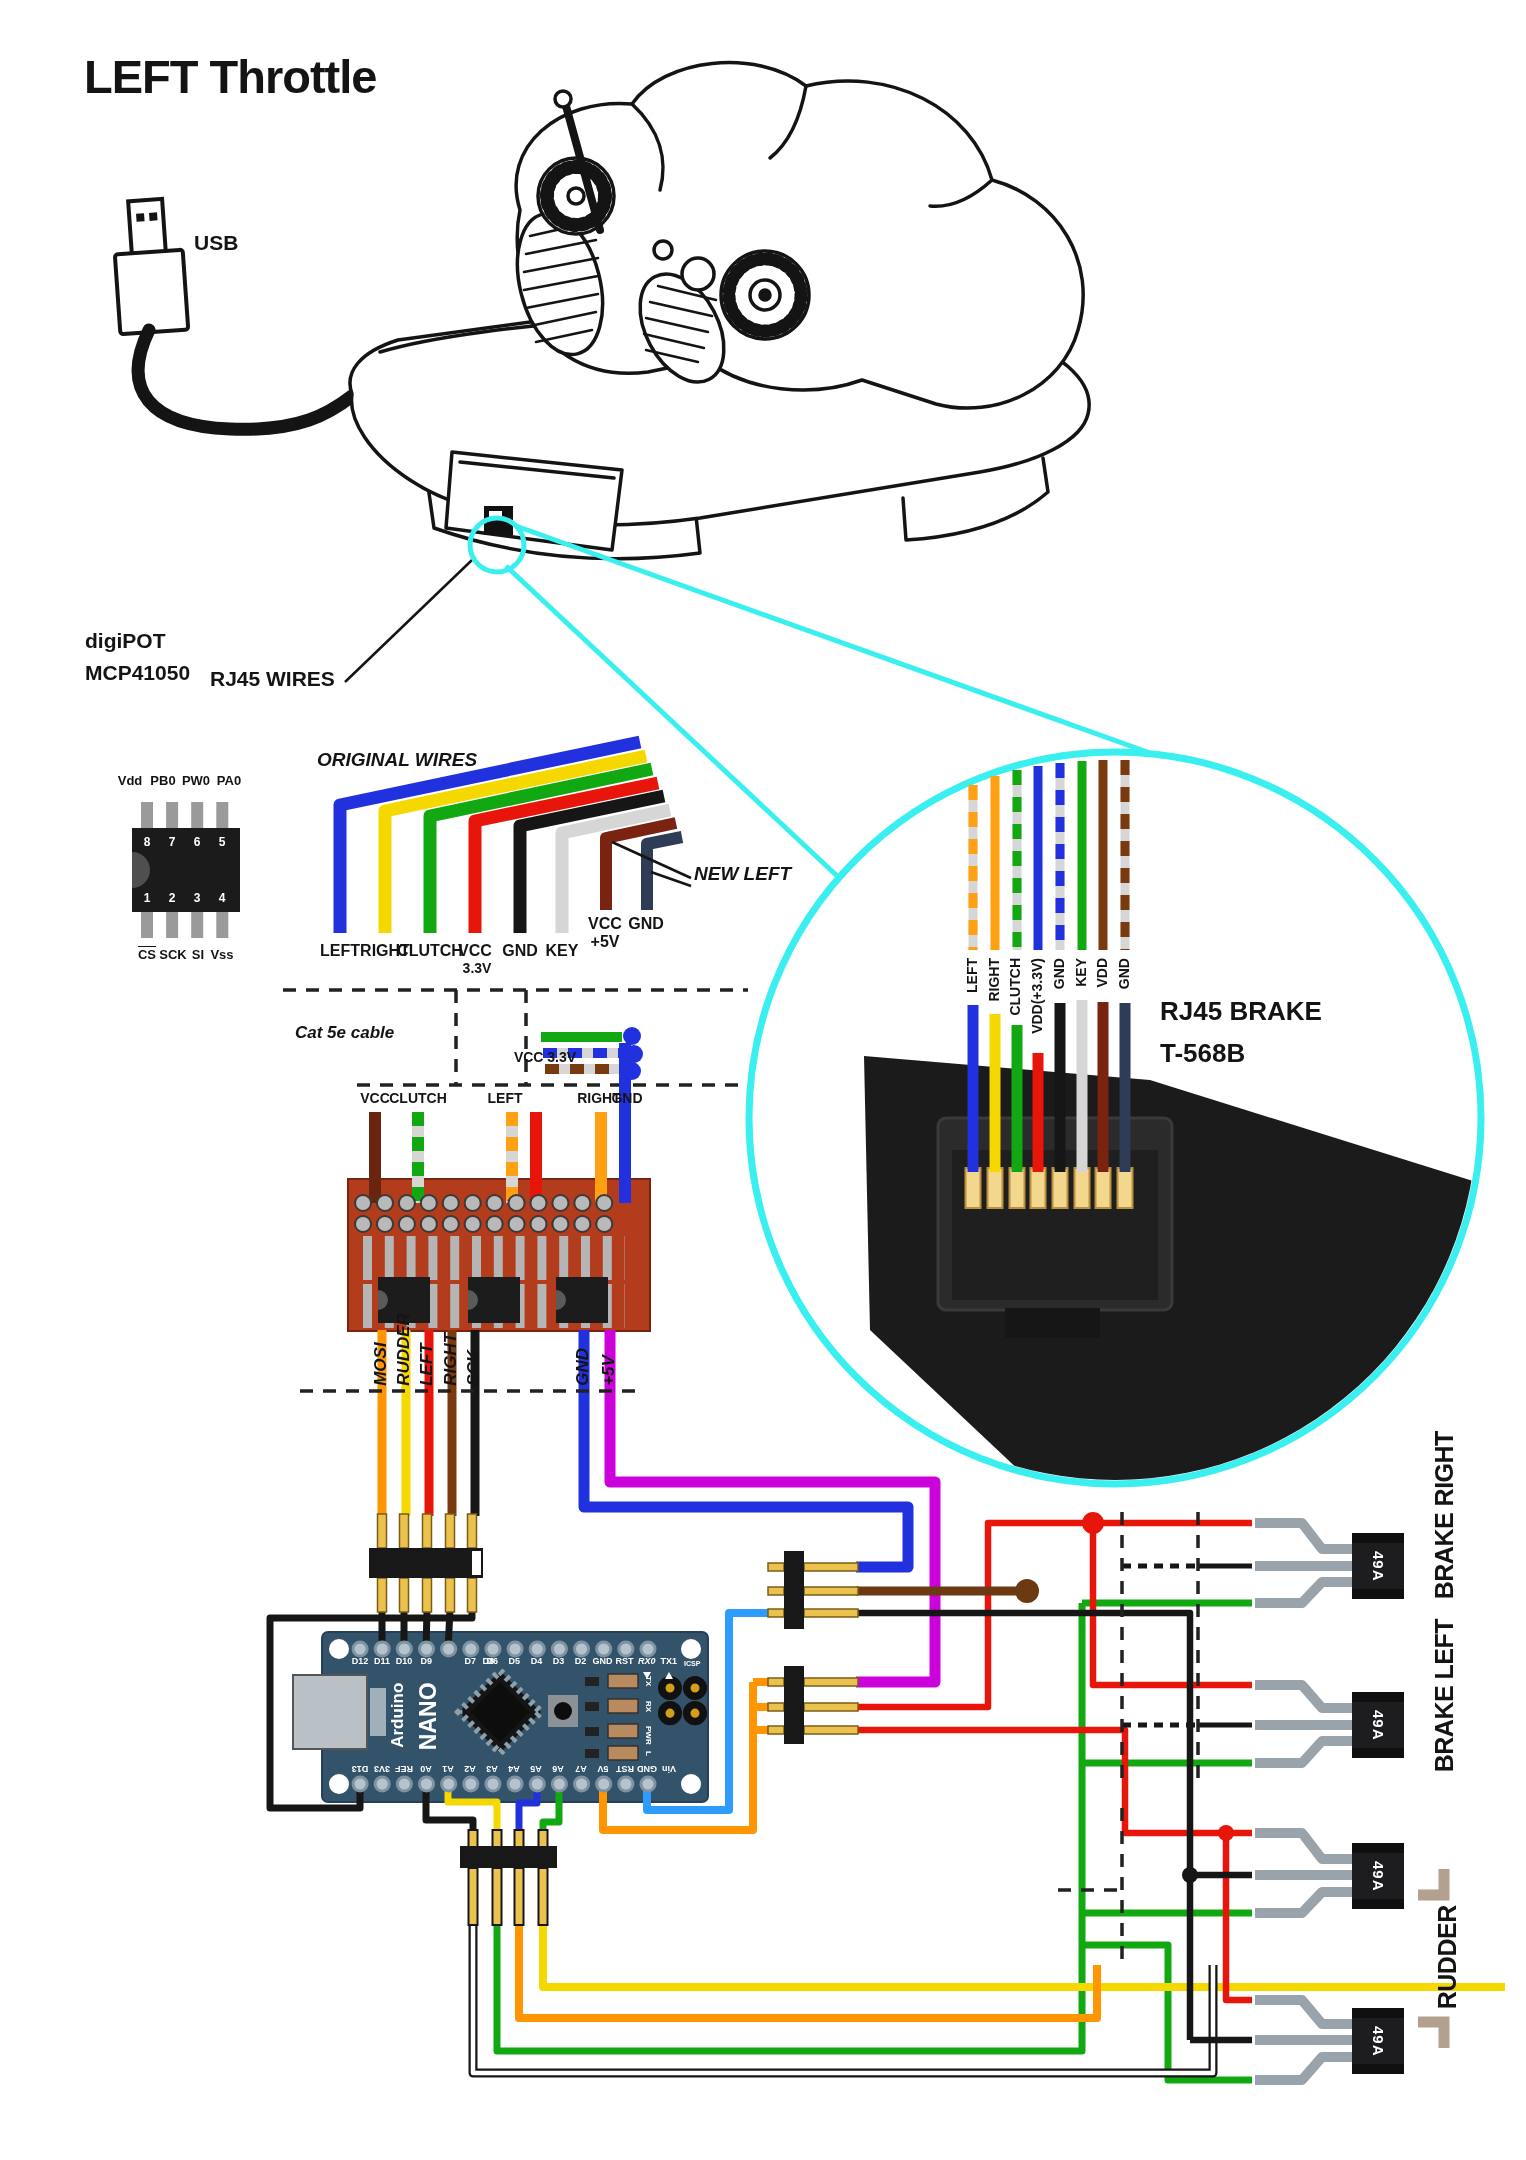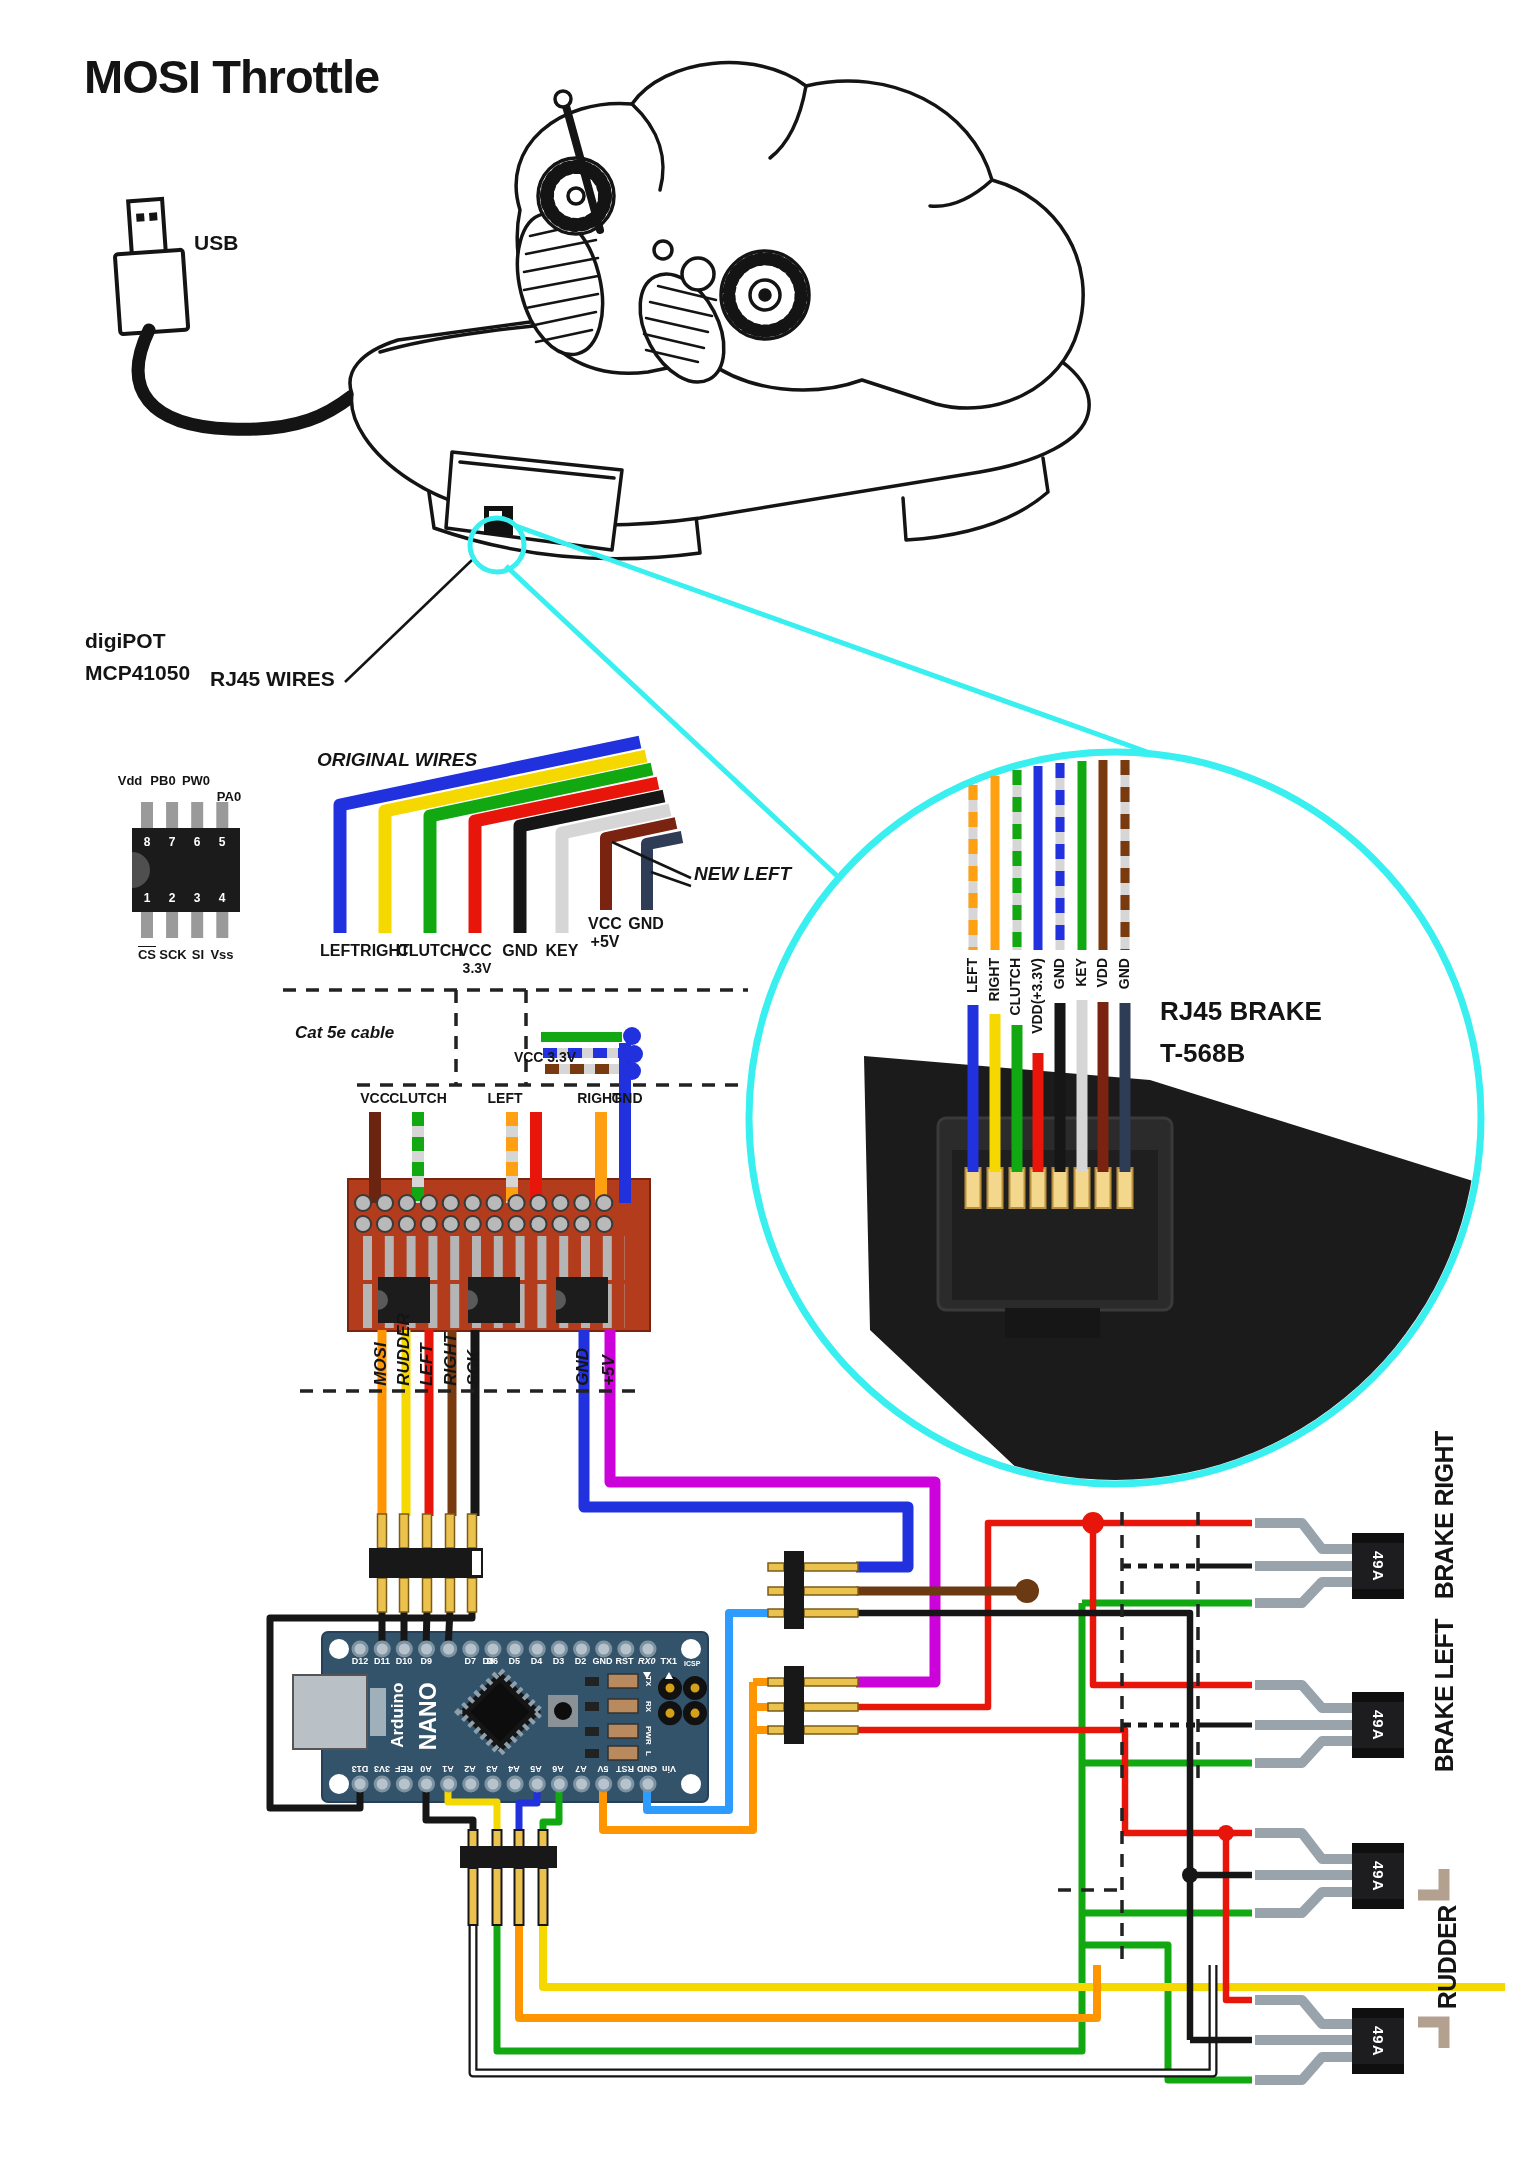--- a/index.html
+++ b/index.html
@@ -384,37 +384,37 @@
     <rect x="1352" y="2008" width="52" height="66" fill="#1D1D1F"></rect>
     <rect x="1352" y="2008" width="52" height="10" fill="#0F0F10"></rect>
         <rect x="1352" y="2064" width="52" height="10" fill="#0F0F10"></rect>
   </g>
   <g fill="none" stroke="#B3A08E" stroke-width="11">
     <polyline points="1418,1895 1444,1895 1444,1869"></polyline>
     <polyline points="1418,2022 1444,2022 1444,2048"></polyline>
   </g>
 </svg>
 
-<span class="L title" style="left:84px;top:52px">MOSI Throttle</span>
+<span class="L title" style="left:84px;top:52px">LEFT Throttle</span>
 <span class="L s21" style="left:194px;top:232px">USB</span>
 <span class="L s21" style="left:85px;top:630px">digiPOT</span>
 <span class="L s21" style="left:85px;top:662px">MCP41050</span>
 <span class="L s21" style="left:210px;top:668px">RJ45 WIRES</span>
 <span class="L s19i" style="left:317px;top:750px">ORIGINAL WIRES</span>
 <span class="L s19i" style="left:694px;top:864px">NEW LEFT</span>
 <span class="L s17i" style="left:295px;top:1024px">Cat 5e cable</span>
 <span class="L s26" style="left:1160px;top:998px">RJ45 BRAKE</span>
 <span class="L s26" style="left:1160px;top:1040px">T-568B</span>
 
 <div>
 
 <span class="L s13 ctr" style="left: 130px; top: 774px;">Vdd</span>
       <span class="L s13 ctr" style="left: 163px; top: 774px;">PB0</span>
       <span class="L s13 ctr" style="left: 196px; top: 774px;">PW0</span>
-      <span class="L s13 ctr" style="left: 229px; top: 774px; margin-top: 16px;">PA0</span>
+      <span class="L s13 ctr" style="left: 229px; top: 774px;">PA0</span>
     </div>
 <div>
 
 <span class="L s12 ctr w" style="left: 147px; top: 836px;">8</span>
       <span class="L s12 ctr w" style="left: 172px; top: 836px;">7</span>
       <span class="L s12 ctr w" style="left: 197px; top: 836px;">6</span>
       <span class="L s12 ctr w" style="left: 222px; top: 836px;">5</span>
     </div>
 <div>
 

